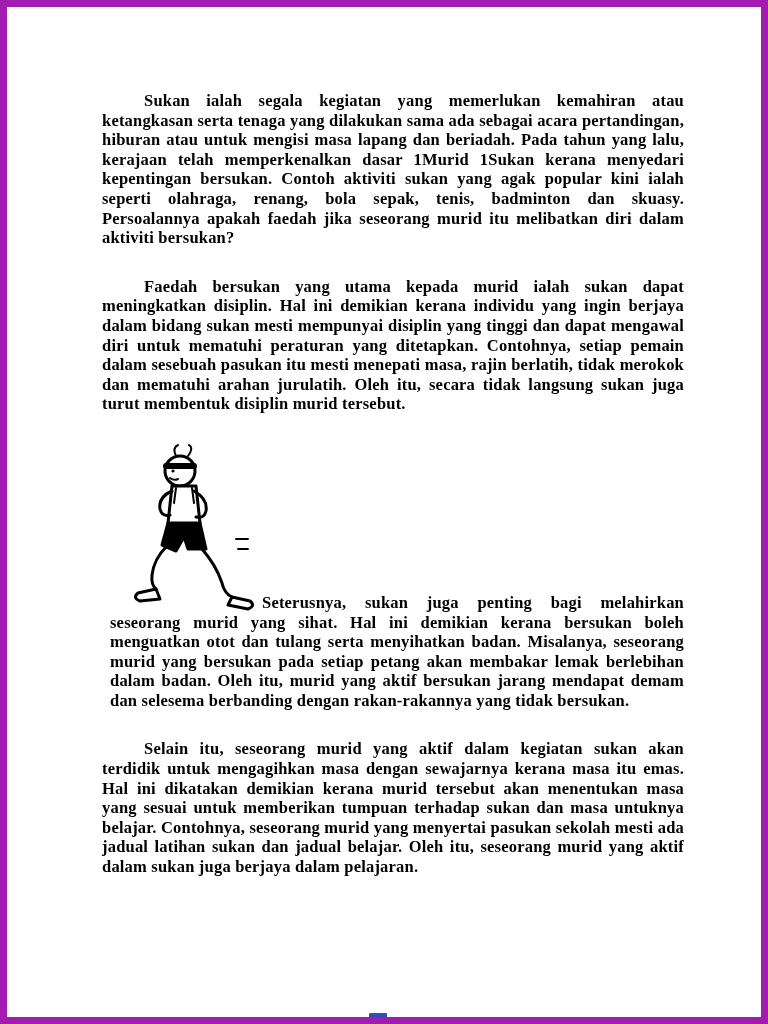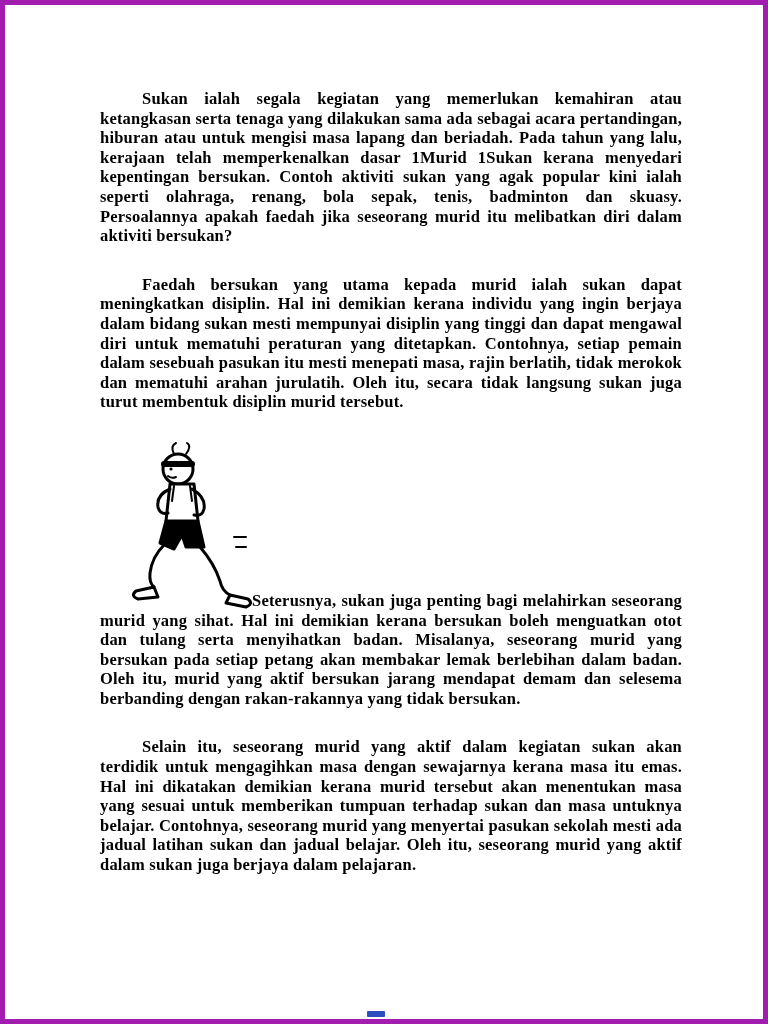--- a/index.html
+++ b/index.html
@@ -6,21 +6,21 @@
     margin: 0;
     padding: 0;
     background: #ffffff;
   }
   .page {
     position: relative;
     width: 768px;
     height: 1024px;
     background: #ffffff;
     box-sizing: border-box;
-    border: 5px solid #a21caf;
+    border: 7px solid #a21caf;
     overflow: hidden;
     font-family: "Liberation Serif", "DejaVu Serif", serif;
   }
   .content {
     position: absolute;
     left: 95px;
     top: 84px;
     width: 582px;
     color: #000000;
     font-weight: bold;
@@ -37,20 +37,21 @@
     margin: 6px 0 0 30px;
     width: 132px;
     height: 182px;
   }
   .figure svg {
     display: block;
   }
   p.after-figure {
     margin-top: -32px;
     text-indent: 152px;
+    margin-left: 8px;
   }
   .footer-mark {
     position: absolute;
     left: 362px;
     top: 1006px;
     width: 18px;
     height: 6px;
     border-radius: 1px;
   }
 </style>

